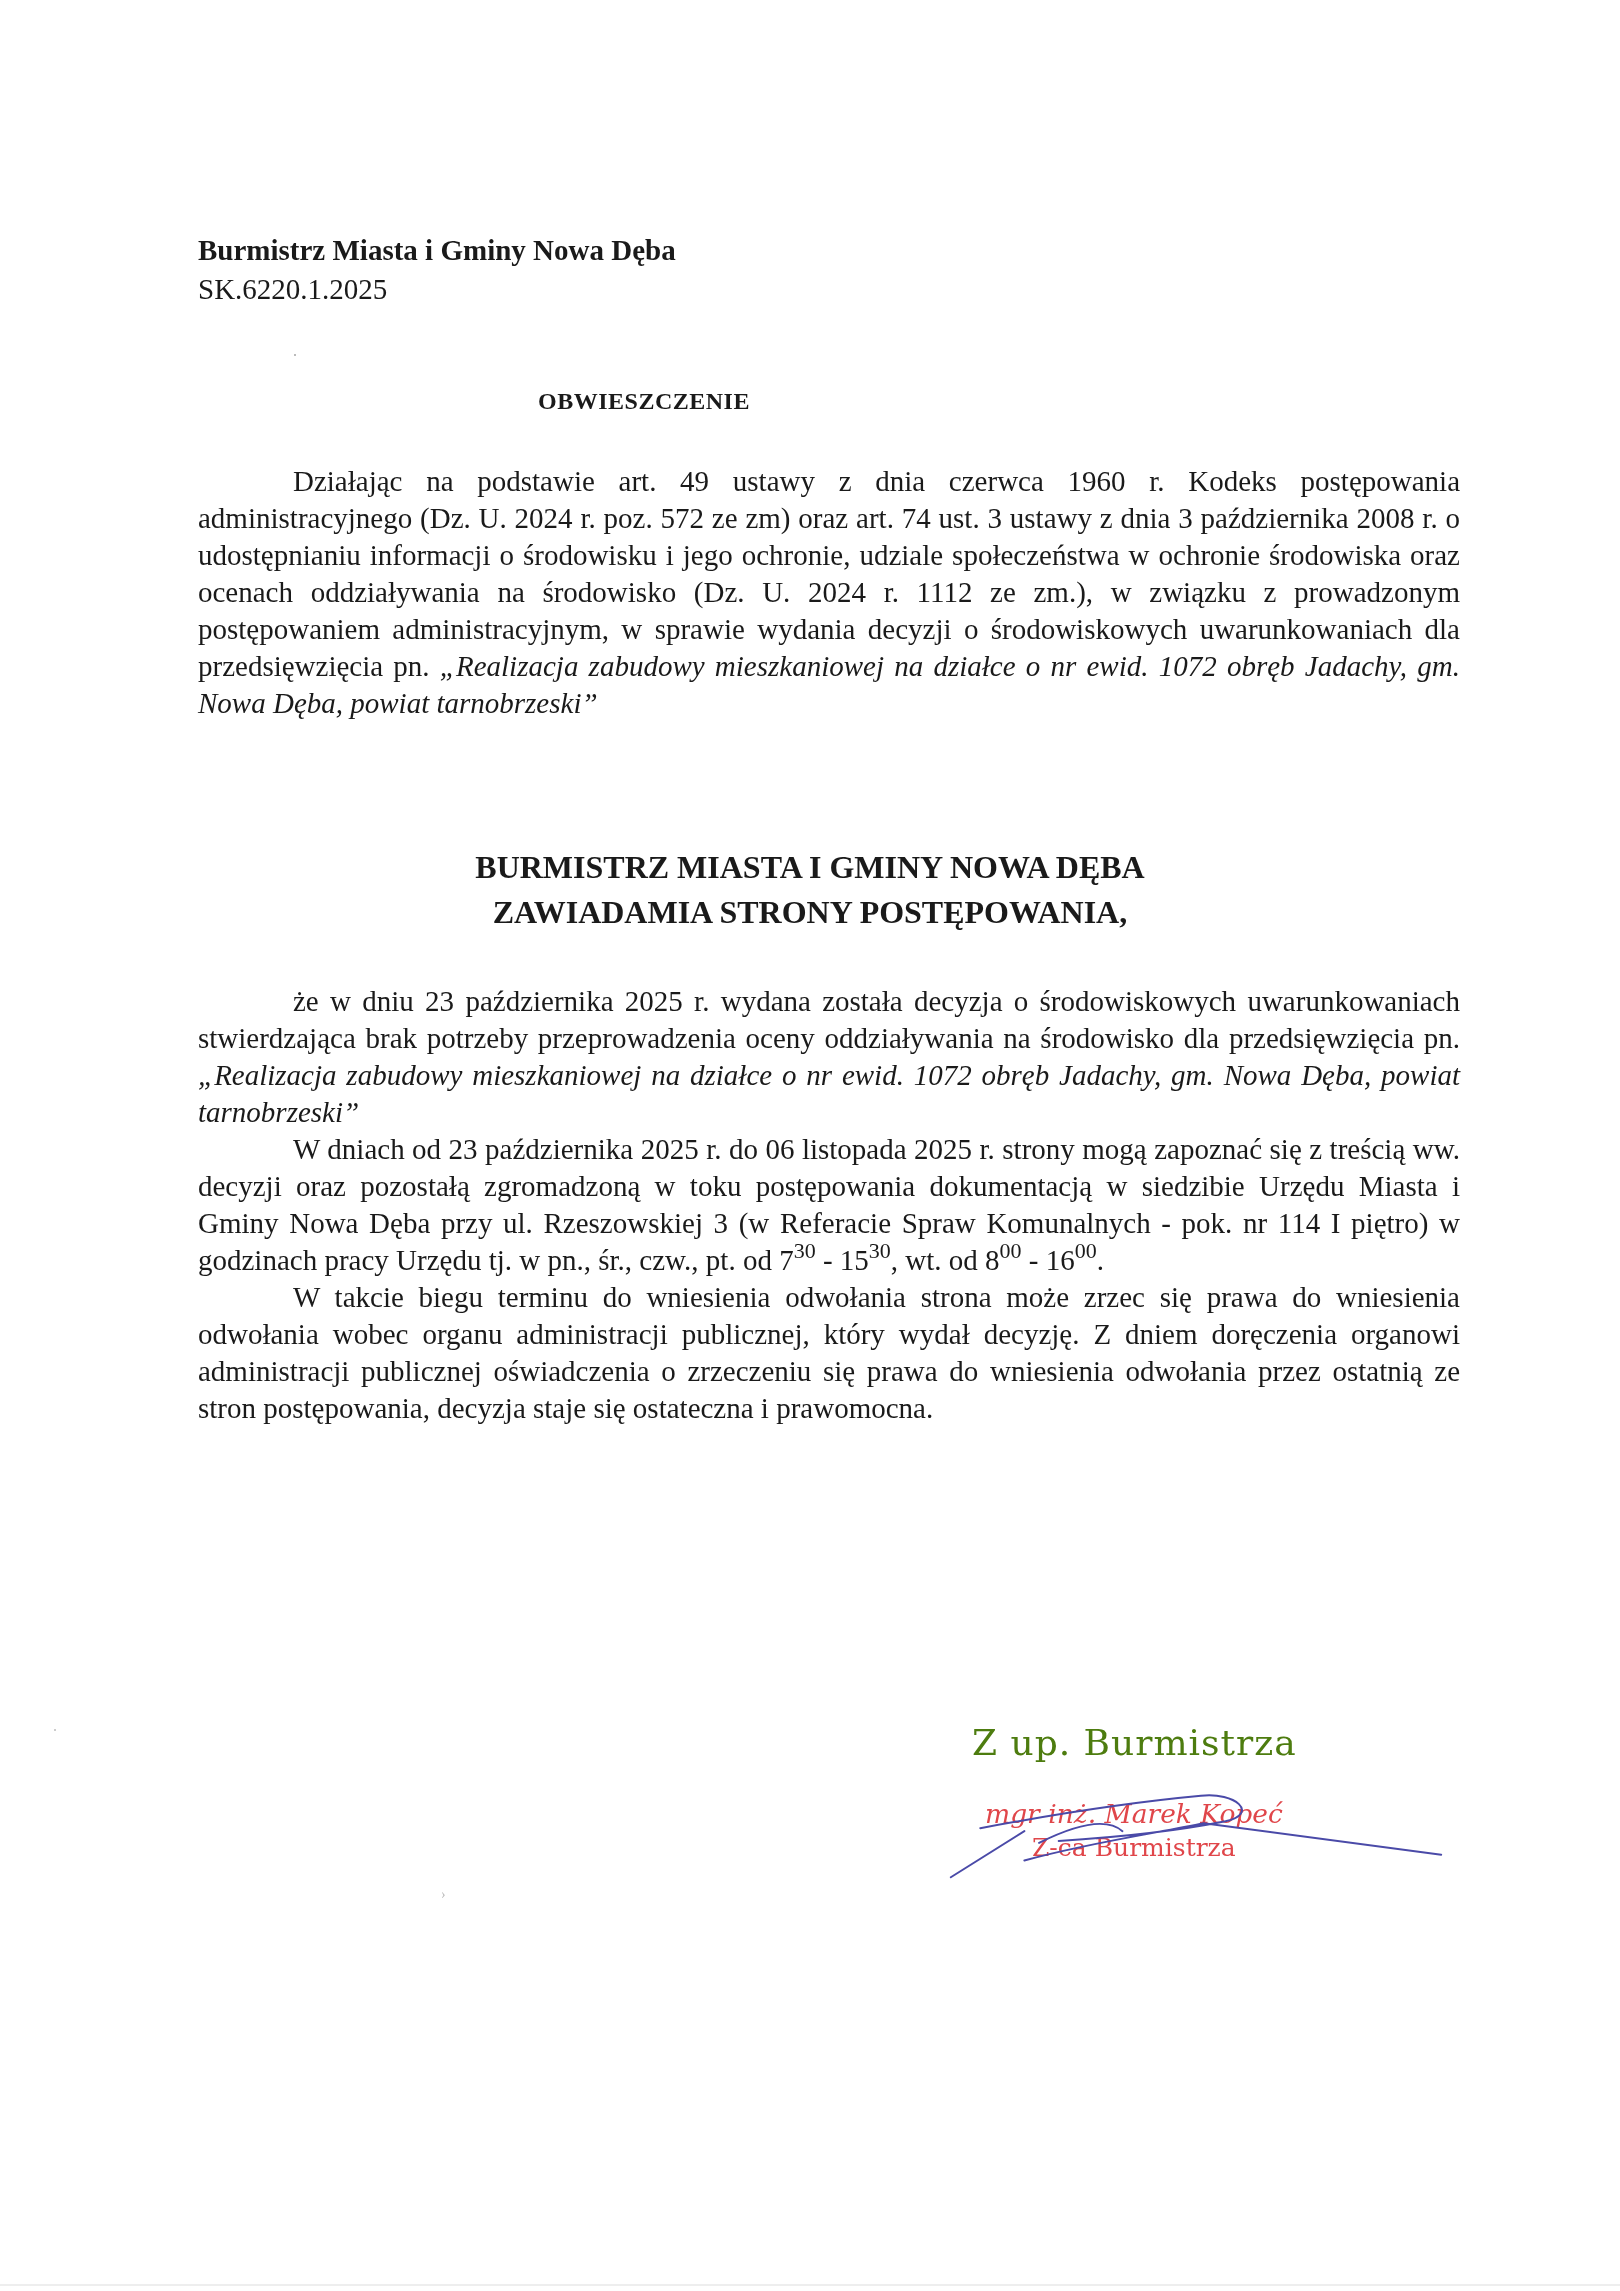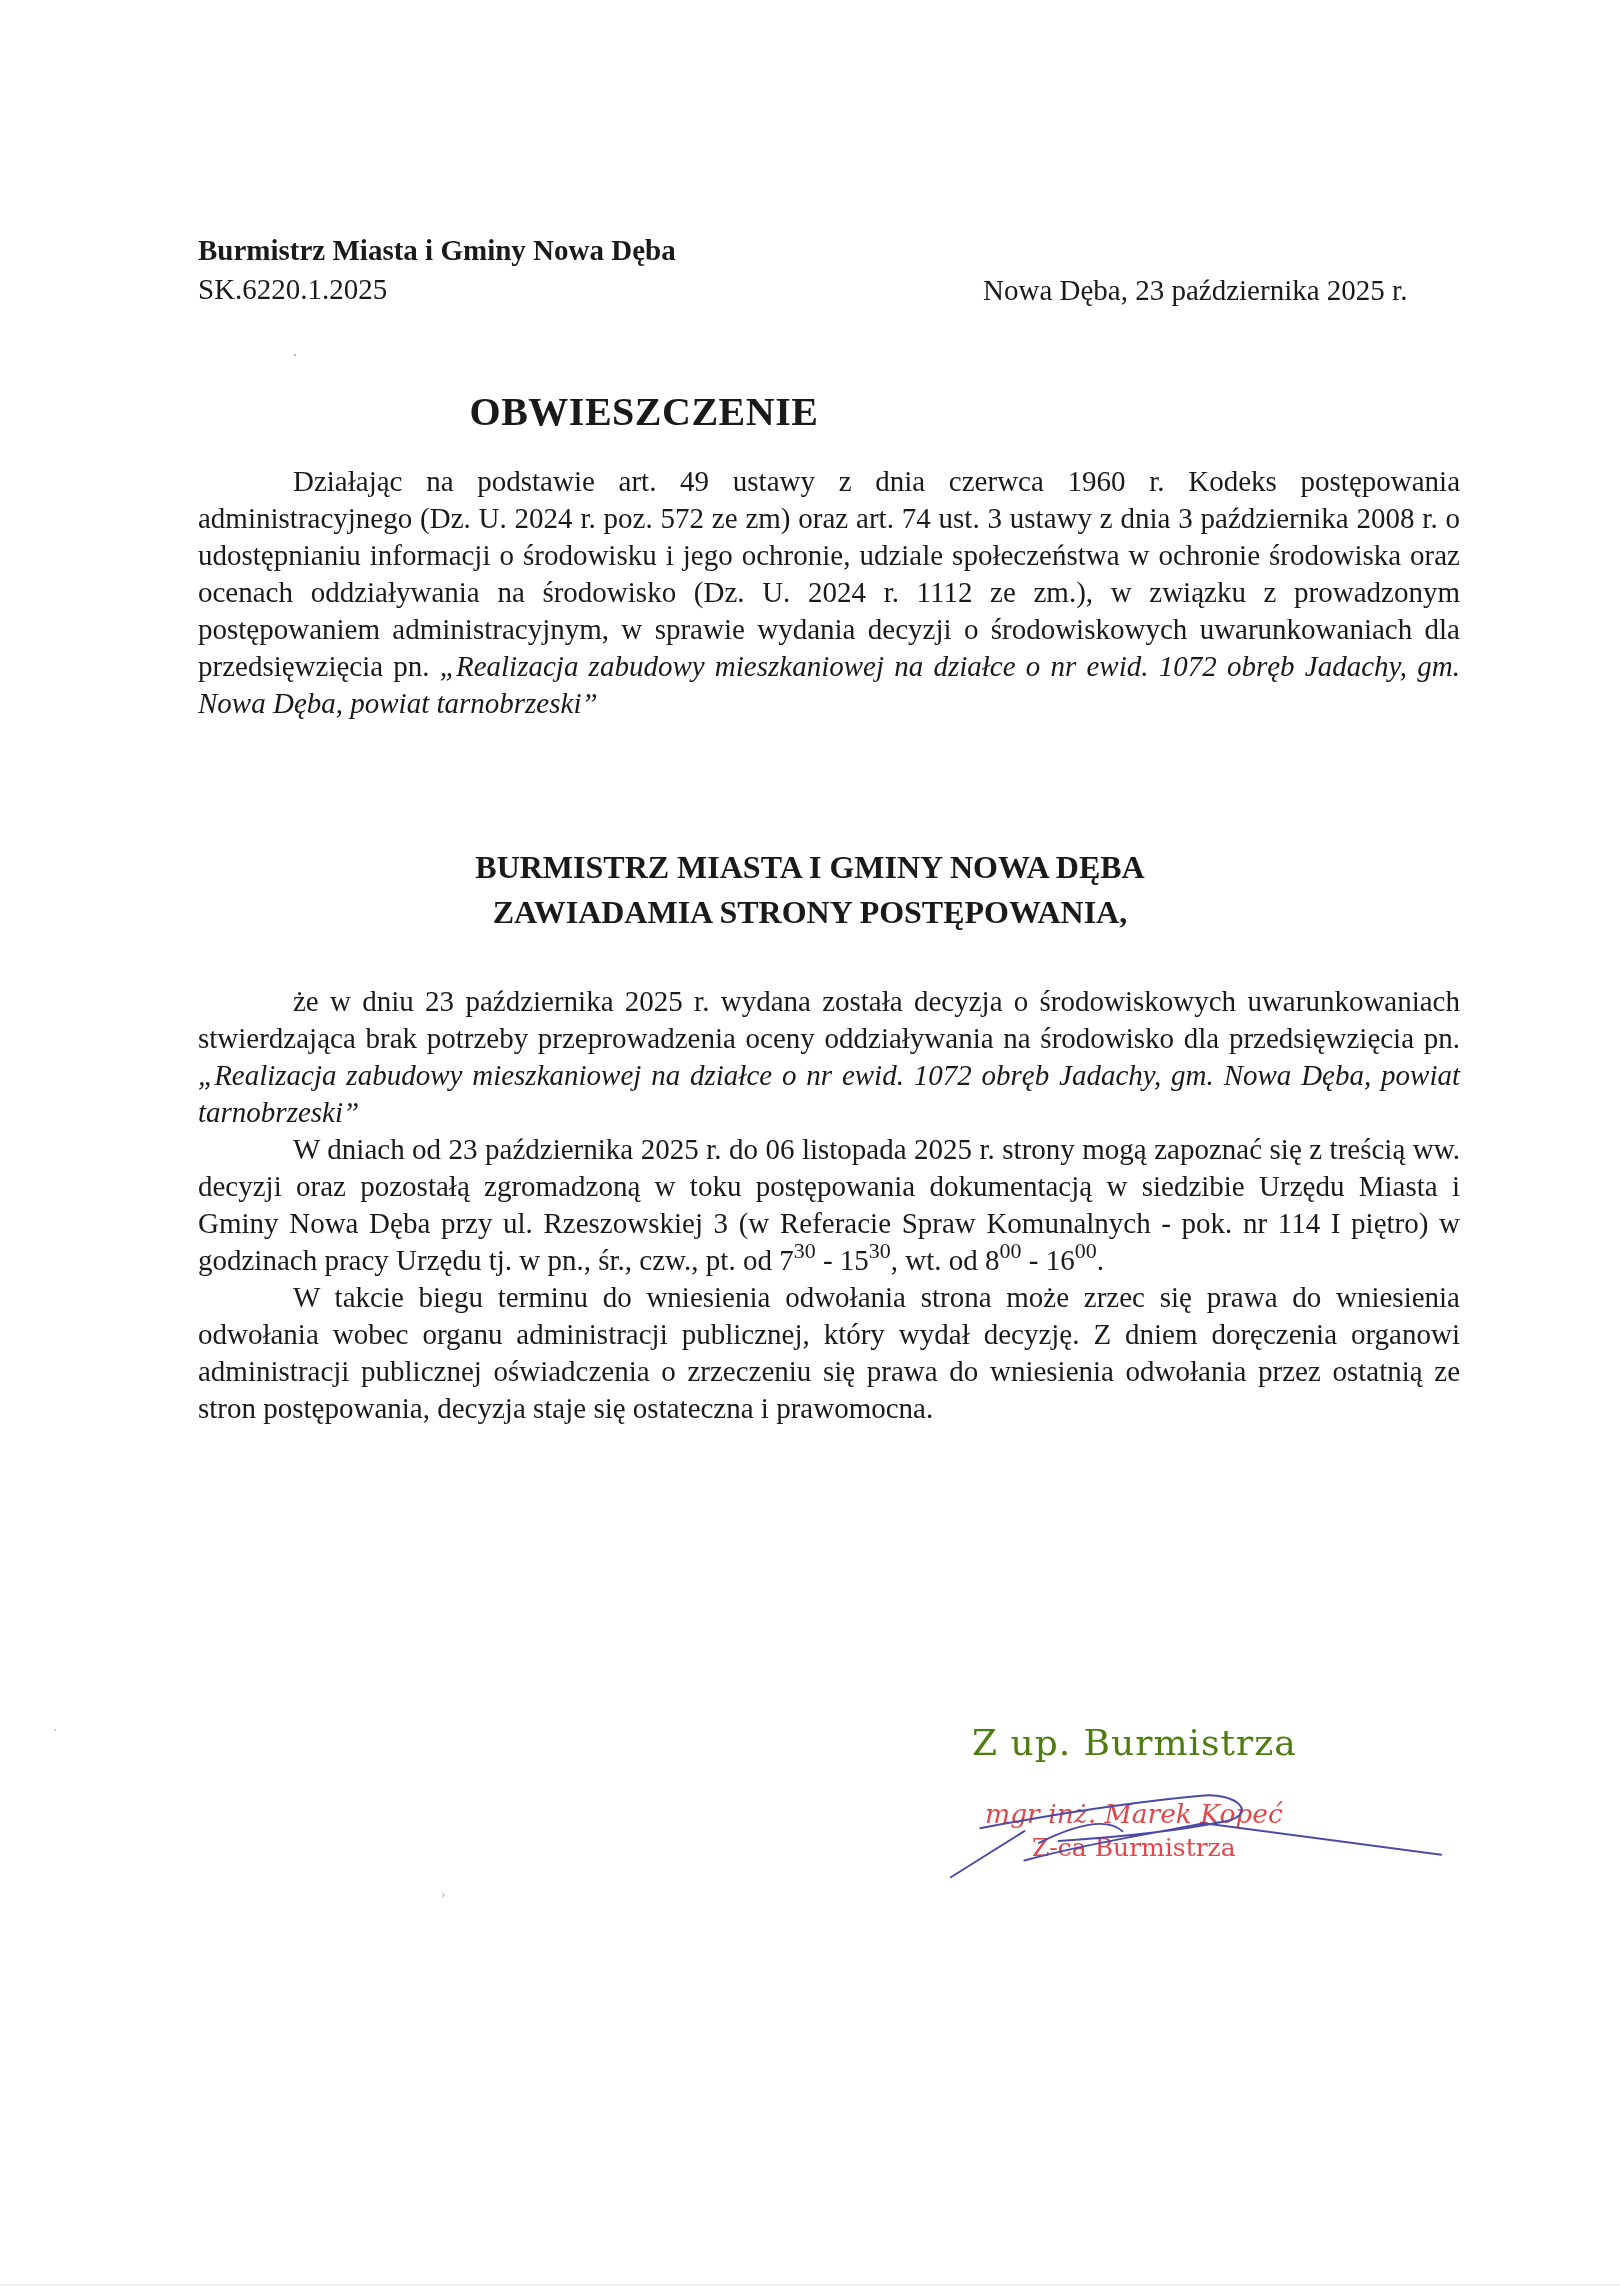--- a/index.html
+++ b/index.html
@@ -3,21 +3,21 @@
 <meta charset="utf-8">
 <style>
   html, body { margin: 0; padding: 0; background: #ffffff; }
   body { width: 1620px; height: 2292px; position: relative; overflow: hidden;
          font-family: "Liberation Serif", "DejaVu Serif", serif; color: #1a1a1a; }
   .page { position: absolute; left: 0; top: 0; width: 1620px; height: 2292px; }
   .abs { position: absolute; }
   .hdr-left { left: 198px; top: 231px; font-size: 29px; line-height: 39px; }
   .hdr-left .org { font-weight: bold; }
   .hdr-right { left: 983px; top: 271px; font-size: 29px; line-height: 39px; }
-  .title { left: 0; width: 1288px; top: 388px; text-align: center; font-weight: bold; font-size: 40px; letter-spacing: 0.5px; }
+  .title { left: 0; width: 1288px; top: 388px; text-align: center; font-weight: bold; font-size: 24px; letter-spacing: 0.5px; }
   .body { left: 198px; width: 1262px; font-size: 29px; line-height: 37px; text-align: justify; }
   .p1 { top: 463px; }
   .body p { margin: 0; text-indent: 95px; }
   .body i { font-style: italic; }
   .heading2 { left: 0; width: 1620px; top: 845px; text-align: center; font-weight: bold; font-size: 32px; line-height: 45px; }
   .p2 { top: 983px; }
   sup { font-size: 22px; line-height: 0; vertical-align: 11.8px; }
   .stamp1 { left: 972px; top: 1722px; color: #4d7c0f; font-size: 36px; letter-spacing: 1px; font-family: "DejaVu Serif", serif; }
   .stamp2 { left: 985px; top: 1798px; color: #e0464a; font-size: 26.5px; font-style: italic; font-family: "DejaVu Serif", serif; }
   .stamp3 { left: 1032px; top: 1833px; color: #e0464a; font-size: 25px; font-family: "DejaVu Serif", serif; }
@@ -30,21 +30,20 @@
 </head>
 <body>
 
 <div class="page">
 
   <div class="abs hdr-left">
     <div class="org">Burmistrz Miasta i Gminy Nowa Dęba</div>
     <div>SK.6220.1.2025</div>
   </div>
 
-  <div class="abs hdr-right">Nowa Dęba, 23 października 2025 r.</div>
 
   <div class="abs mark"></div>
 
   <div class="abs title">OBWIESZCZENIE</div>
 
   <div class="abs body p1">
     <p><span>Działając na podstawie art. 49 ustawy z dnia czerwca 1960 r. Kodeks postępowania administracyjnego (Dz. U. 2024 r. poz. 572 ze zm) oraz art. 74 ust. 3 ustawy z dnia 3 października 2008 r. o udostępnianiu informacji o środowisku i jego ochronie, udziale społeczeństwa w ochronie środowiska oraz ocenach oddziaływania na środowisko (Dz. U. 2024 r. 1112 ze zm.), w związku z prowadzonym postępowaniem administracyjnym, w sprawie wydania decyzji o środowiskowych uwarunkowaniach dla przedsięwzięcia pn. </span><i>„Realizacja zabudowy mieszkaniowej na działce o nr ewid. 1072 obręb Jadachy, gm. Nowa Dęba, powiat tarnobrzeski”</i></p>
   </div>
 
   <div class="abs heading2">

